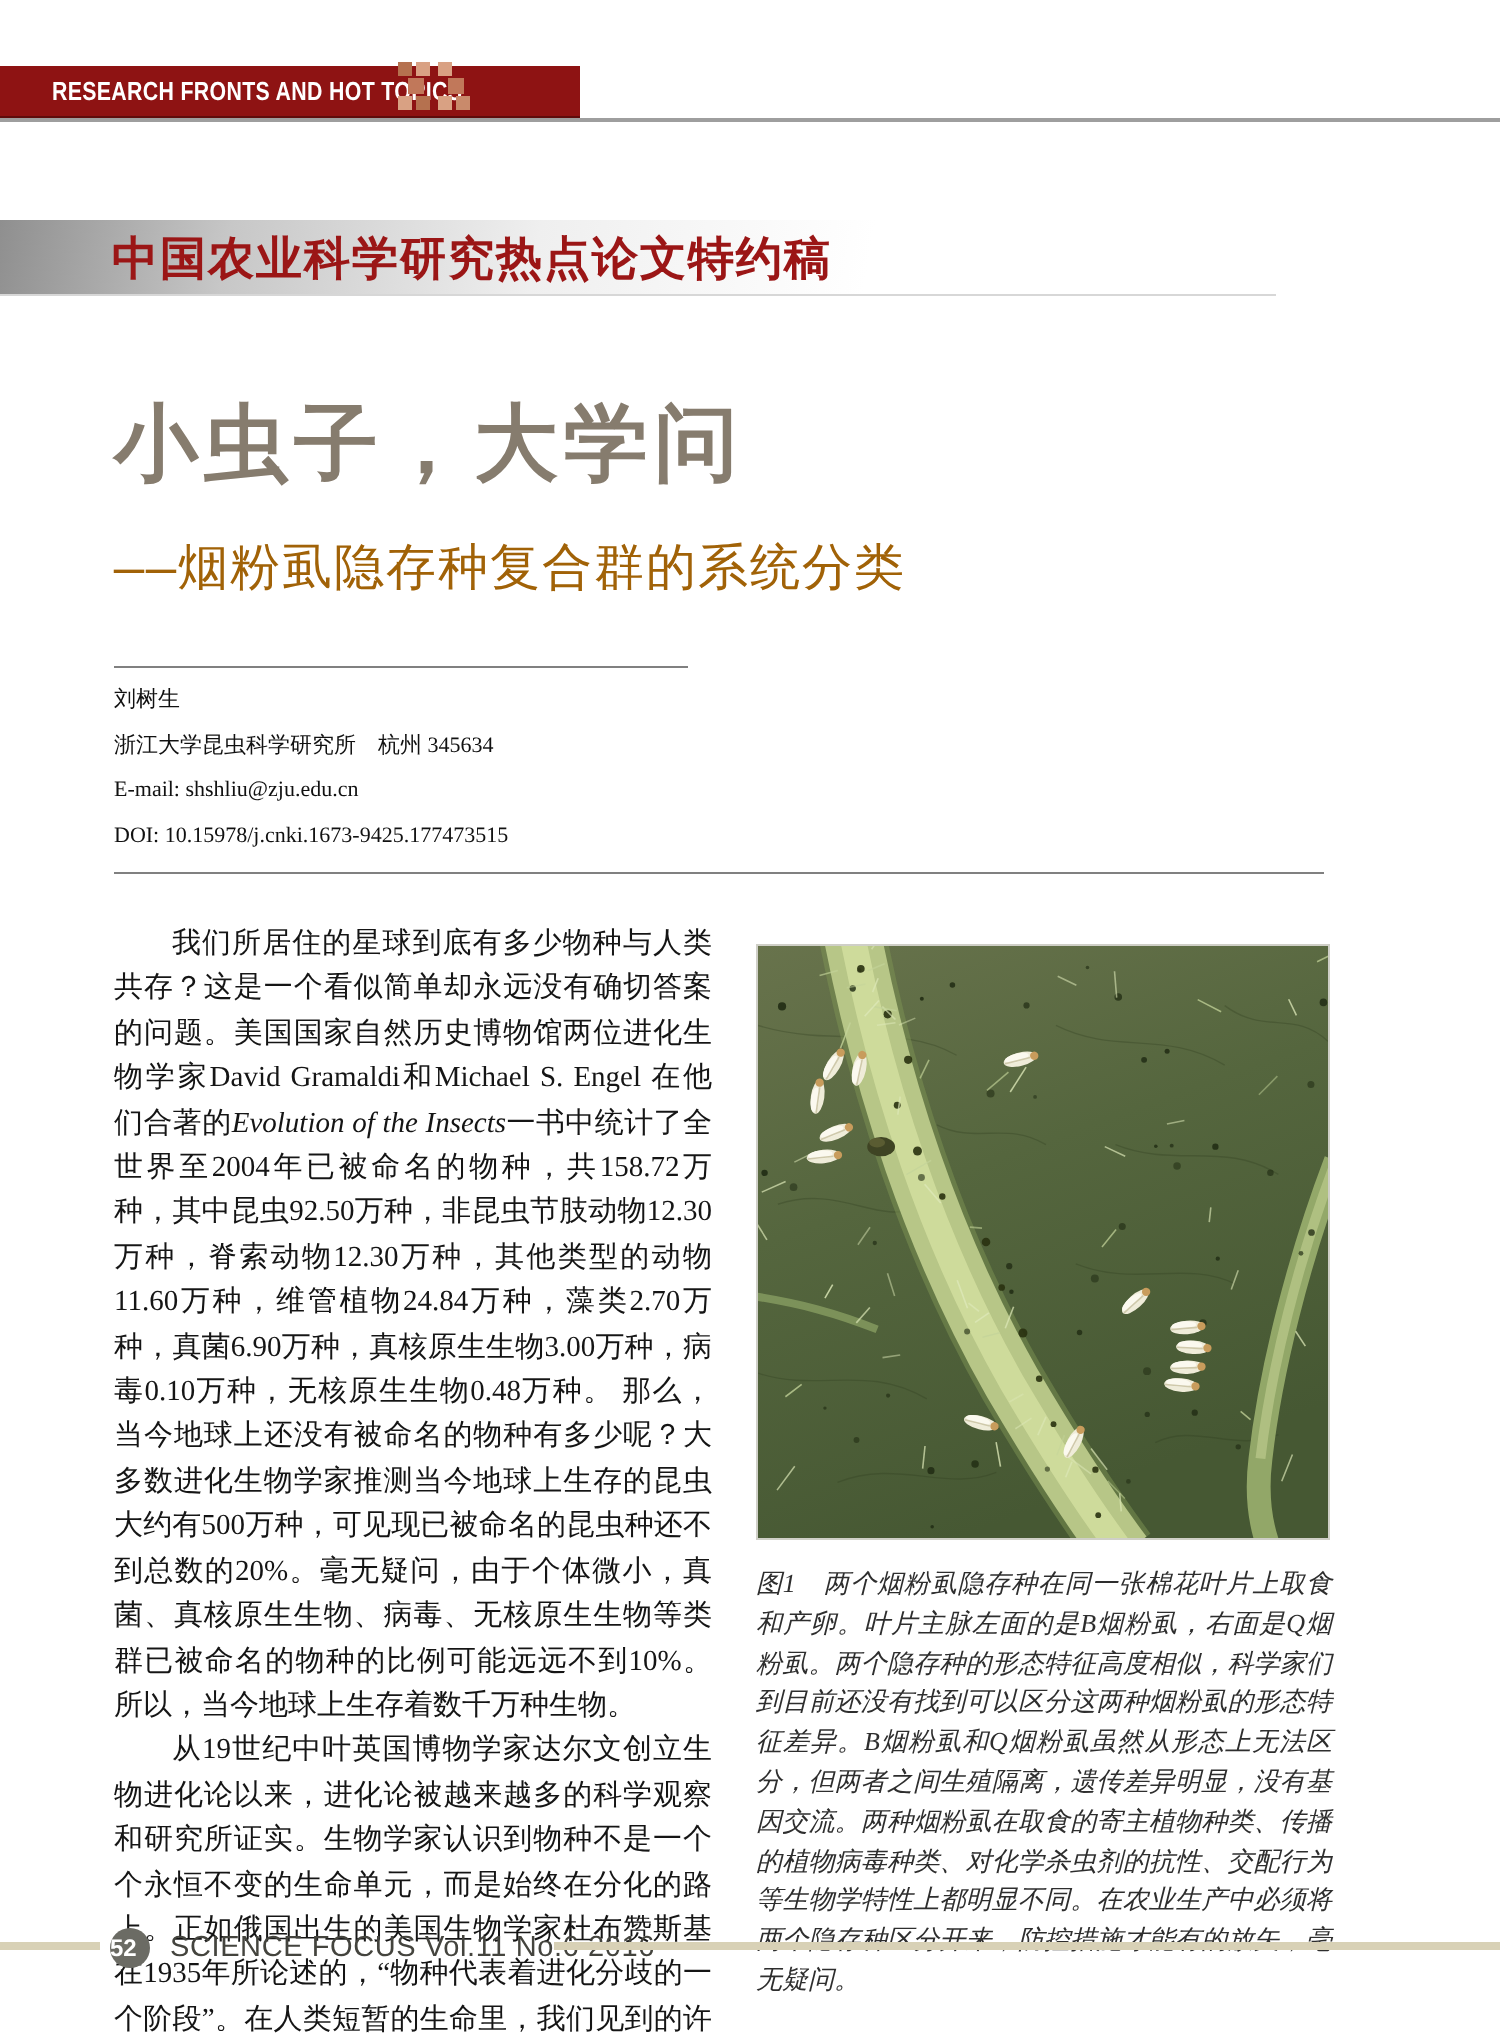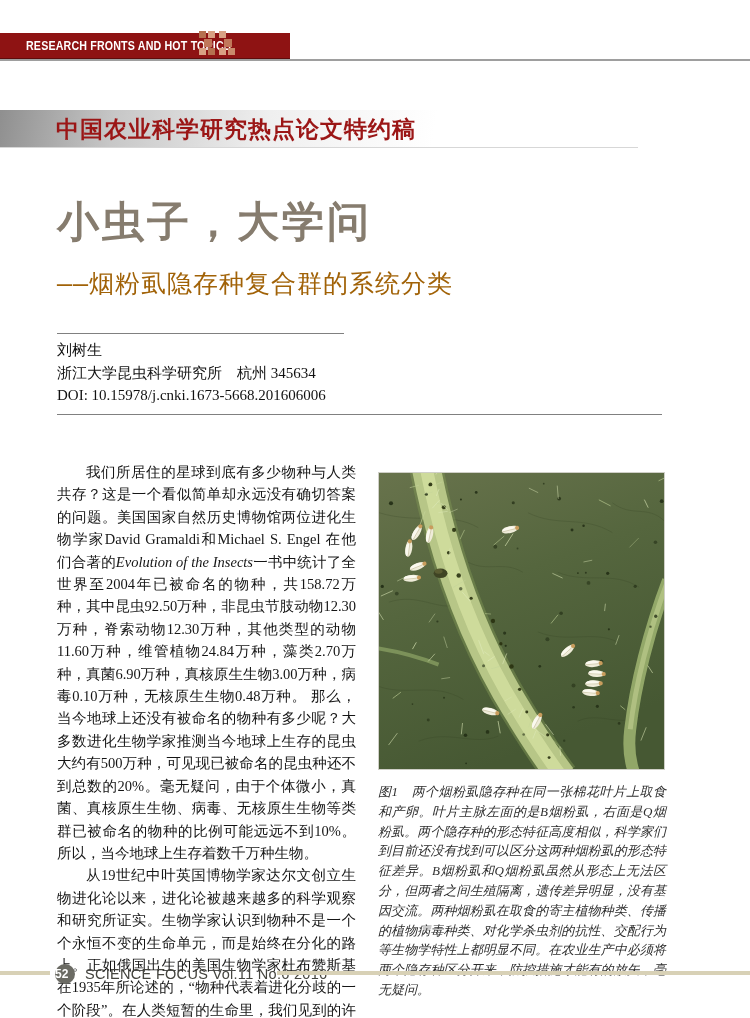--- a/index.html
+++ b/index.html
@@ -36,21 +36,21 @@
   .title-wrap{position:absolute;left:57px;top:194px;width:605px;text-align:left;}
   .article-title{font-family:"Liberation Sans","DejaVu Sans",sans-serif;font-weight:bold;
     font-size:42px;color:var(--title-taupe);letter-spacing:3px;}
   .article-subtitle{margin-top:17px;font-family:Liberation Mono, monospace;
     font-size:25px;color:#a16207;letter-spacing:1px;}
 
   
   .author-block{position:absolute;left:57px;top:333px;width:605px;}
   .rule-short{width:287px;height:0;border-top:1px solid #808080;}
   .rule-long{width:605px;height:0;border-top:1px solid #808080;margin-top:9px;}
-  .author-block .row{font-size:15px;line-height:18.5px;color:#111;margin-top:4px;
+  .author-block .row{font-size:11px;line-height:18.5px;color:#111;margin-top:4px;
     font-family:"Liberation Serif","DejaVu Serif",serif;}
   .author-name{font-size:16px;margin-top:7px !important;}
   .author-doi{color:var(--doi-red);}
 
   
   .col-left{position:absolute;left:57px;top:461px;width:299px;
     font-size:14.5px;line-height:22.4px;color:#151515;text-align:justify;}
   .col-left p{text-indent:2em;}
   .col-right{position:absolute;left:378px;top:472px;width:288px;}
   .photo-frame{width:287px;height:298px;border:1px solid #cfcfc7;}
@@ -96,21 +96,22 @@
 
   <div class="title-wrap">
     <div class="article-title">小虫子，大学问</div>
     <div class="article-subtitle">——烟粉虱隐存种复合群的系统分类</div>
   </div>
 
   <div class="author-block">
     <div class="rule-short"></div>
     <div class="row author-name">刘树生</div>
     <div class="row">浙江大学昆虫科学研究所　杭州 345634</div>
-    <div class="row author-doi">DOI: 10.15978/j.cnki.1673-5668.201606006</div>
+    <div class="row">E-mail: shshliu@zju.edu.cn</div>
+    <div class="row author-doi">DOI: 10.15978/j.cnki.1673-9425.177473515</div>
     <div class="rule-long"></div>
   </div>
 
   <div class="col-left">
     <p><span>我们所居住的星球到底有多少物种与人类共存？这是一个看似简单却永远没有确切答案的问题。美国国家自然历史博物馆两位进化生物学家David Gramaldi和Michael S. Engel 在他们合著的</span><span style="font-style: italic;">Evolution of the Insects</span><span>一书中统计了全世界至2004年已被命名的物种，共158.72万种，其中昆虫92.50万种，非昆虫节肢动物12.30万种，脊索动物12.30万种，其他类型的动物11.60万种，维管植物24.84万种，藻类2.70万种，真菌6.90万种，真核原生生物3.00万种，病毒0.10万种，无核原生生物0.48万种。 那么，当今地球上还没有被命名的物种有多少呢？大多数进化生物学家推测当今地球上生存的昆虫大约有500万种，可见现已被命名的昆虫种还不到总数的20%。毫无疑问，由于个体微小，真菌、真核原生生物、病毒、无核原生生物等类群已被命名的物种的比例可能远远不到10%。所以，当今地球上生存着数千万种生物。</span></p>
     <p>从19世纪中叶英国博物学家达尔文创立生物进化论以来，进化论被越来越多的科学观察和研究所证实。生物学家认识到物种不是一个个永恒不变的生命单元，而是始终在分化的路上。正如俄国出生的美国生物学家杜布赞斯基在1935年所论述的，“物种代表着进化分歧的一个阶段”。在人类短暂的生命里，我们见到的许多物</p>
   </div>
 
   <div class="col-right">
     <div class="photo-frame">

